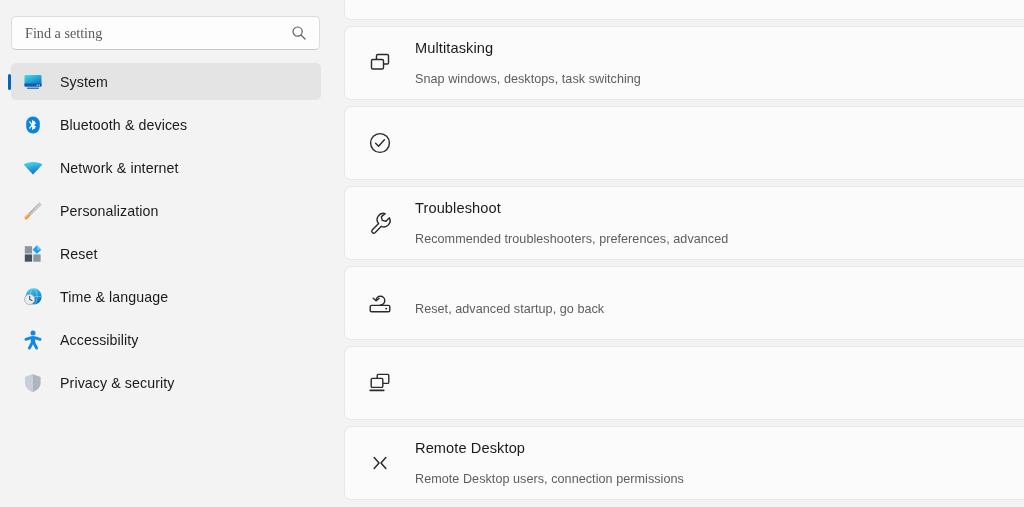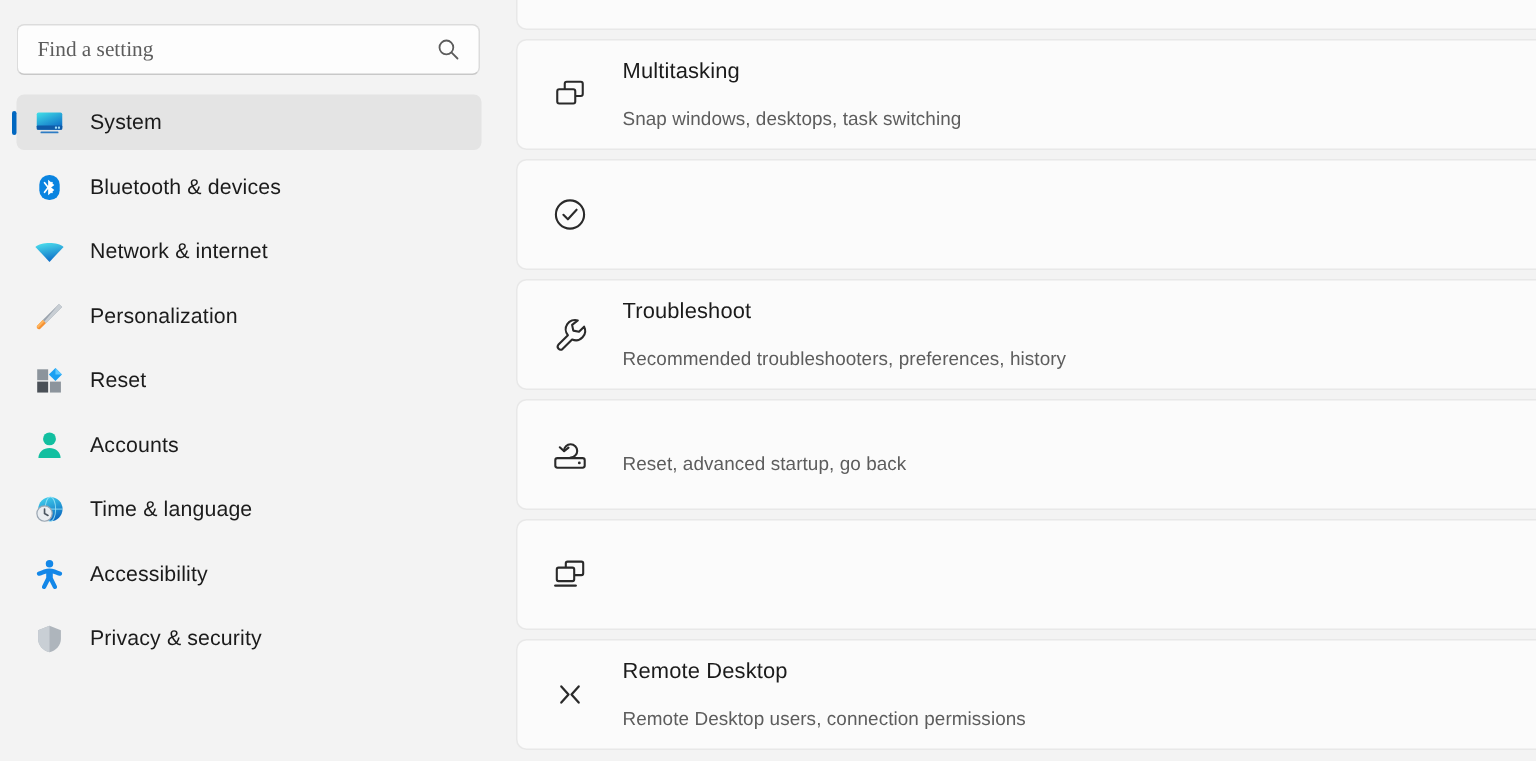--- a/index.html
+++ b/index.html
@@ -235,29 +235,20 @@
             <rect x="2.8" y="3.2" width="7.3" height="7.3" fill="#8c949c"></rect>
             <rect x="2.8" y="11.4" width="7.3" height="7.3" fill="#4a5057"></rect>
             <rect x="11.3" y="11.4" width="7.3" height="7.3" fill="#8c949c"></rect>
             <path d="M14.95 2.3 L19.3 6.65 L14.95 11 L10.6 6.65 Z" fill="#1ba0f2"></path>
             <path d="M14.95 2.3 L19.3 6.65 L14.95 6.65 Z" fill="#5fc8ff"></path>
           </svg>
         </span>
         <span class="nav-label">Reset</span>
       </div>
 
-      <div class="nav-item">
-        <span class="nav-ico">
-          <svg width="22" height="22" viewBox="0 0 22 22">
-            <circle cx="11" cy="6.6" r="4.3" fill="#12bfa0"></circle>
-            <path d="M3.6 19.4 C3.6 15.1 7 12.6 11 12.6 C15 12.6 18.4 15.1 18.4 19.4 Z" fill="#12bfa0"></path>
-          </svg>
-        </span>
-        <span class="nav-label">Accounts</span>
-      </div>
 
       <div class="nav-item">
         <span class="nav-ico">
           <svg width="22" height="22" viewBox="0 0 22 22">
             <defs>
               <linearGradient id="gGlobe" x1="0" y1="0" x2="0.4" y2="1">
                 <stop offset="0" stop-color="#46d8f0"></stop>
                 <stop offset="1" stop-color="#0e6ec2"></stop>
               </linearGradient>
             </defs>
@@ -332,21 +323,21 @@
 
       <div class="card">
         <span class="card-ico">
           <svg width="26" height="26" viewBox="0 0 26 26" fill="none" stroke="#2a2a2a" stroke-width="1.4">
             <path d="M18.2 3.6 A6.2 6.2 0 0 0 11.6 13.5 L5.2 19.9 A2 2 0 0 0 8 22.7 L14.4 16.3
                      A6.2 6.2 0 0 0 22.4 7.8 L19 11.2 L15.2 10.4 L14.4 6.6 Z" stroke-linejoin="round" stroke-linecap="round"></path>
           </svg>
         </span>
         <span class="card-text">
           <span class="card-title">Troubleshoot</span>
-          <span class="card-sub">Recommended troubleshooters, preferences, history</span>
+          <span class="card-sub">Recommended troubleshooters, preferences, advanced</span>
         </span>
       </div>
 
       <div class="card">
         <span class="card-ico">
           <svg width="26" height="26" viewBox="0 0 26 26" fill="none" stroke="#2a2a2a" stroke-width="1.4">
             <rect x="3.2" y="15.4" width="19.6" height="6.4" rx="1.4"></rect>
             <circle cx="19.2" cy="18.6" r="0.95" fill="#2a2a2a" stroke="none"></circle>
             <path d="M9 10.6 A4.4 4.4 0 1 1 13.4 15" stroke-linecap="round"></path>
             <path d="M6.2 8.2 L9.1 10.8 L12 8.4" stroke-linecap="round" stroke-linejoin="round"></path>

